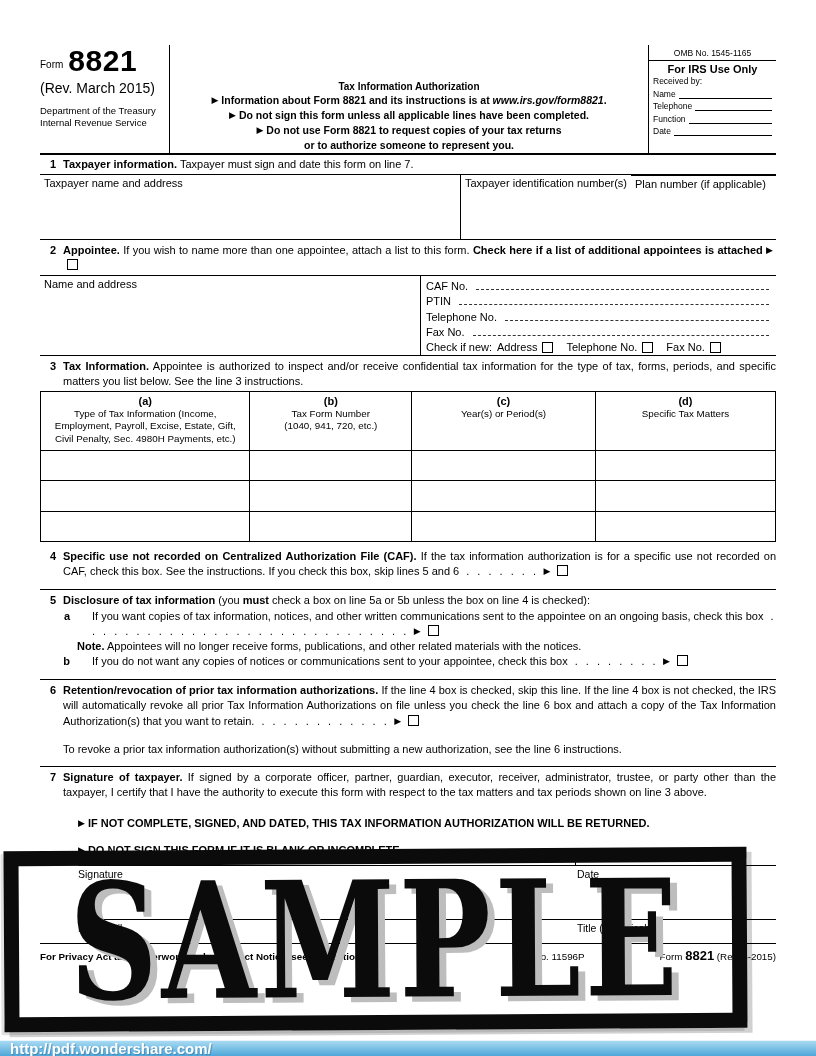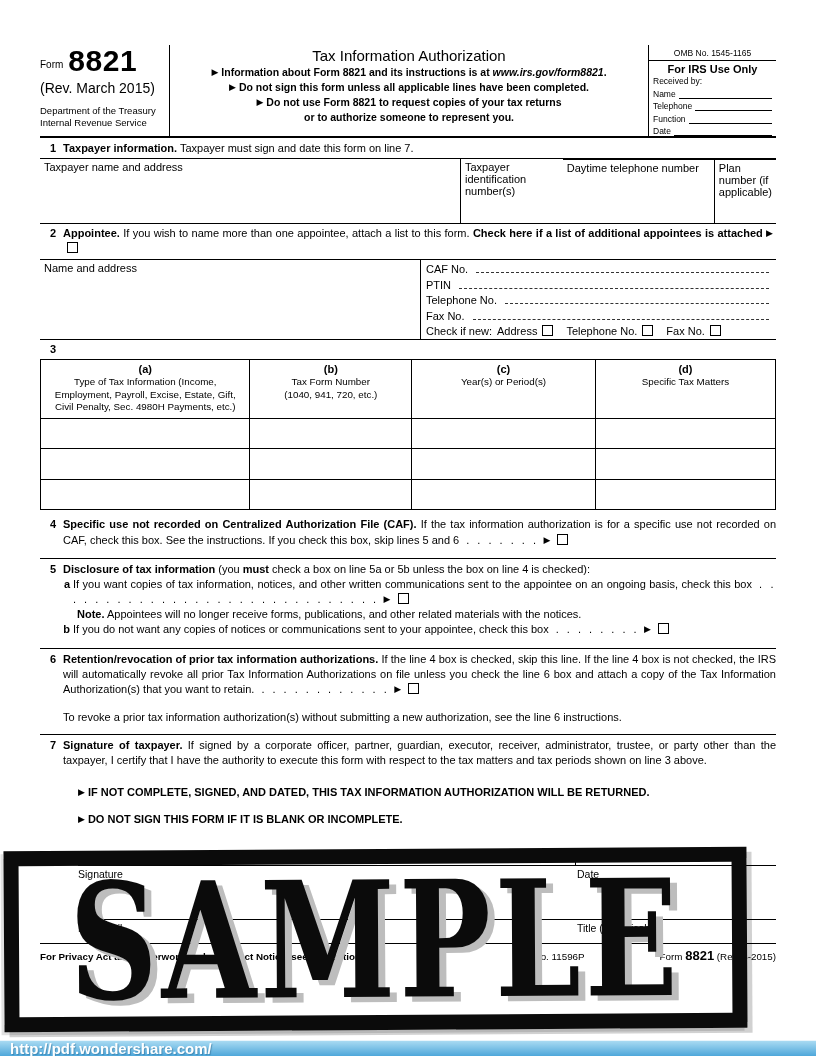--- a/index.html
+++ b/index.html
@@ -17,37 +17,37 @@
 
   
   .hdr { display: flex; border-bottom: 2px solid #000; min-height: 80px; }
   .hdr-left { width: 130px; border-right: 1px solid #000; padding: 3px 4px 2px 0; }
   .form-line { display: flex; align-items: flex-end; gap: 5px; }
   .form-word { font-size: 10px; padding-bottom: 4px; }
   .form-num { font-size: 30px; font-weight: bold; line-height: 0.85; letter-spacing: 0.5px; }
   .rev { font-size: 14px; margin-top: 6px; }
   .dept { font-size: 9.5px; margin-top: 9px; line-height: 1.3; }
   .hdr-mid { flex: 1; text-align: center; padding: 2px 8px 0 8px; }
-  .title { font-size: 15px; font-weight: normal; }
+  .title { font-size: 10px; font-weight: bold; margin-top: 34px; }
   .b1 { font-size: 10.5px; font-weight: bold; margin-top: 2px; line-height: 1.25; }
   .hdr-right { width: 128px; border-left: 1px solid #000; font-size: 9px; }
   .omb { text-align: center; border-bottom: 1px solid #000; padding: 3px 0 2px 0; font-size: 8.5px; }
   .irsuse { text-align: center; font-weight: bold; font-size: 11px; padding: 2px 0 1px 0; }
   .rb { padding: 0 4px; font-size: 8.5px; }
   .fieldline { display: flex; align-items: flex-end; height: 12.5px; }
   .fl-fill { flex: 1; border-bottom: 1px solid #000; margin-left: 3px; }
 
   
   .para { display: grid; grid-template-columns: 16px 1fr; column-gap: 7px; font-size: 11px; line-height: 1.38; }
   .pnum { font-weight: bold; text-align: right; }
   .ptext { text-align: justify; }
   .sechead { padding: 2.5px 0 2px 0; }
   .subpara { display: grid; grid-template-columns: 17px 10px 1fr; column-gap: 3px; font-size: 11px; line-height: 1.38; }
   .subletter { font-weight: bold; text-align: right; grid-column: 2; }
-  .subtext { text-align: justify; }
+  .subtext { text-align: justify; margin-left: 19px; }
   .indent2 { grid-column: 3; }
 
   
   .t1 { display: flex; border-top: 1px solid #000; border-bottom: 1px solid #000; height: 66px; font-size: 11px; }
   .t1-left { flex: 1; padding: 2px 4px; }
   .t1-right { width: 316px; border-left: 1px solid #000; display: flex; flex-direction: row; }
   .t1-tin { height: 32px; padding: 2px 4px; }
   .t1-bot { display: flex; border-top: 1px solid #000; flex: 1; }
   .t1-day { width: 152px; padding: 2px 4px; border-right: 1px solid #000; }
   .t1-plan { flex: 1; padding: 2px 4px; }
@@ -181,23 +181,20 @@
     </div>
     <div class="t1">
       <div class="t1-left">
         <span>Taxpayer name and address</span>
       </div>
       <div class="t1-right">
         <div class="t1-tin">
           <span>Taxpayer identification number(s)</span>
         </div>
         <div class="t1-bot">
-          <div class="t1-day">
-            <span>Daytime telephone number</span>
-          </div>
           <div class="t1-plan">
             <span>Plan number (if applicable)</span>
           </div>
         </div>
       </div>
     </div>
 
     <div class="para sechead">
       <span class="pnum">2</span>
       <span class="ptext">
@@ -234,20 +231,21 @@
           <span>Telephone No.</span>
           <span class="cb"></span>
           <span>Fax No.</span>
           <span class="cb"></span>
         </div>
       </div>
     </div>
 
     <div class="para sechead">
       <span class="pnum">3</span>
+      <span class="ptext"><span class="b">Tax Information.</span><span> Appointee is authorized to inspect and/or receive confidential tax information for the type of tax, forms, periods, and specific matters you list below. See the line 3 instructions.</span></span>
     </div>
     <table class="t3">
       <colgroup>
           <col style="width:28.5%">
           <col style="width:22%">
           <col style="width:25%">
           <col style="width:24.5%">
         </colgroup>
       <thead>
         <tr>

